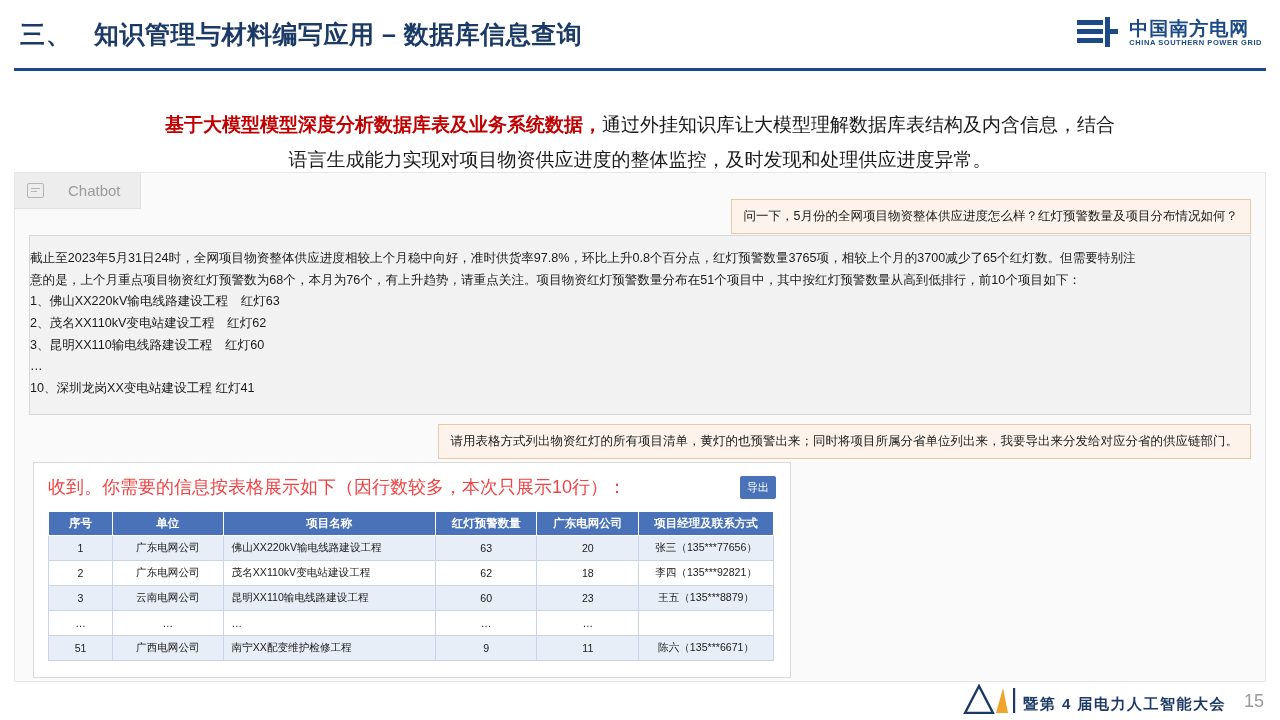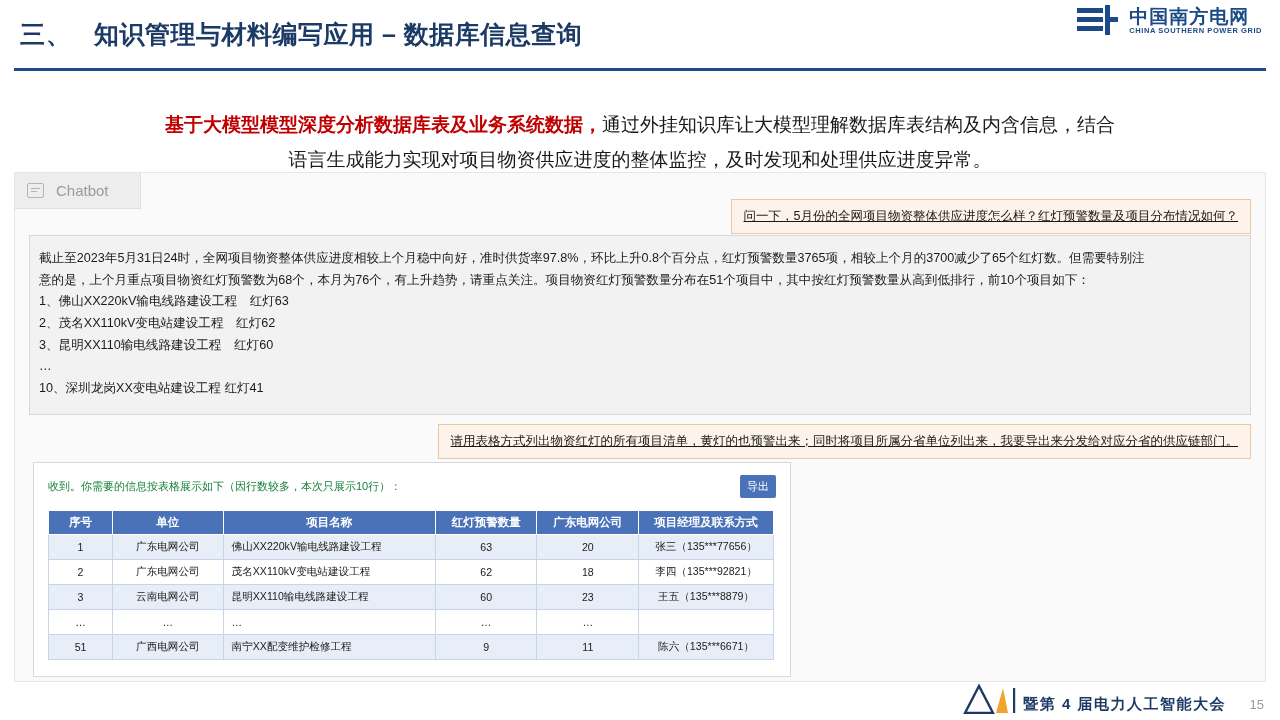--- a/index.html
+++ b/index.html
@@ -34,21 +34,21 @@
   }
   .title-text {
     font-size: 25px;
     font-weight: bold;
     color: #1b3a66;
     letter-spacing: 0.5px;
   }
   .brand {
     position: absolute;
     right: 18px;
-    top: 4px;
+    top: 16px;
     display: flex;
     align-items: center;
     gap: 10px;
   }
   .brand-mark {
     width: 42px;
     height: 34px;
     position: relative;
   }
   .brand-text-cn {
@@ -95,21 +95,21 @@
   }
   .chatbot-tab {
     width: 126px;
     height: 36px;
     background: #ededed;
     border: 1px solid #e0e0e0;
     border-left: none;
     border-top: none;
     display: flex;
     align-items: center;
-    gap: 12px;
+    gap: 24px;
     padding-left: 12px;
     color: #9b9b9b;
     font-size: 15px;
   }
   .chat-icon {
     width: 17px;
     height: 15px;
     border: 1.6px solid #b4b4b4;
     border-radius: 2px;
     position: relative;
@@ -133,33 +133,32 @@
   .bubble-user {
     position: absolute;
     right: 14px;
     background: #fdf3ea;
     border: 1px solid #e8c9a6;
     font-size: 12.5px;
     color: #1a1a1a;
     padding: 7px 12px;
     line-height: 1.5;
     white-space: nowrap;
-    text-decoration: underline;
   }
   .bubble-user.q1 { top: 26px; }
   .bubble-user.q2 { top: 251px; }
 
   .bubble-bot {
     position: absolute;
     left: 14px;
     right: 14px;
     top: 62px;
     background: #f2f2f2;
     border: 1px solid #d8d8d8;
-    padding: 12px 14px 14px 9px;
+    padding: 12px 14px 14px 0;
     font-size: 12.6px;
     color: #1a1a1a;
     line-height: 1.72;
   }
   .bubble-bot .ln { display: block; }
 
   
   .table-card {
     position: absolute;
     left: 18px;
@@ -169,22 +168,22 @@
     border: 1px solid #d9d9d9;
     padding: 12px 14px 16px 14px;
   }
   .table-card-head {
     display: flex;
     align-items: center;
     justify-content: space-between;
     margin-bottom: 12px;
   }
   .table-card-head .note {
-    font-size: 11px;
-    color: #15803d;
+    font-size: 18px;
+    color: #ef4444;
   }
   .export-btn {
     background: #4a72b8;
     color: #fff;
     font-size: 11px;
     padding: 4px 7px;
     border-radius: 2px;
     border: none;
     cursor: pointer;
     font-family: "Liberation Sans", sans-serif;
@@ -236,21 +235,21 @@
     font-size: 15px;
     font-weight: bold;
     color: #0f2f5c;
     letter-spacing: 1.5px;
     white-space: nowrap;
   }
   .page-num {
     position: absolute;
     right: 16px;
     bottom: 8px;
-    font-size: 13px;
+    font-size: 18px;
     color: #9b9b9b;
   }
 </style>
 </head>
 <body>
 
 <div class="slide-header">
   <div class="title-block">
     <span class="title-num">三、</span>
     <span class="title-text">知识管理与材料编写应用 – 数据库信息查询</span>

